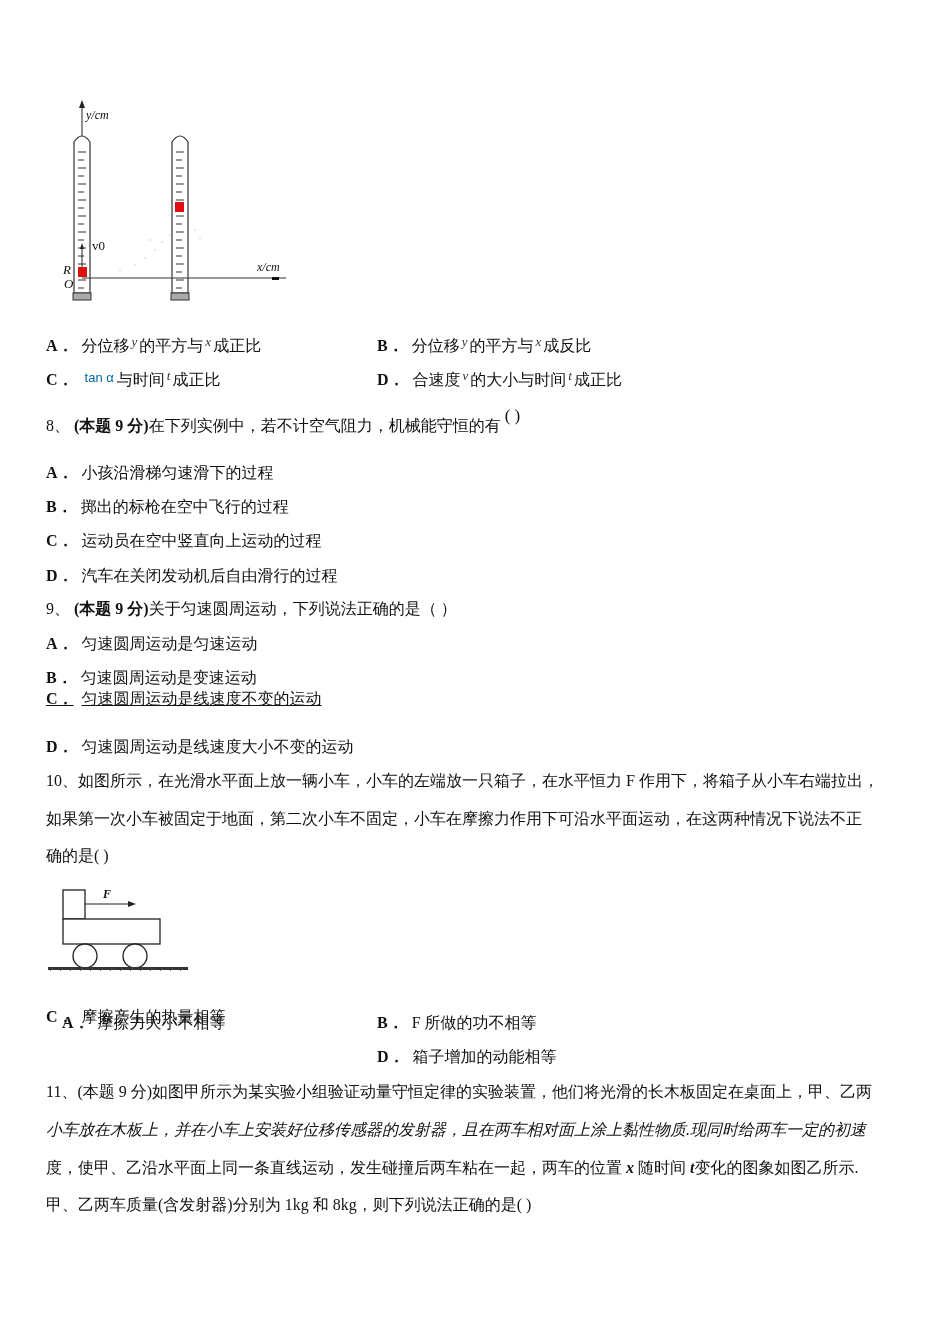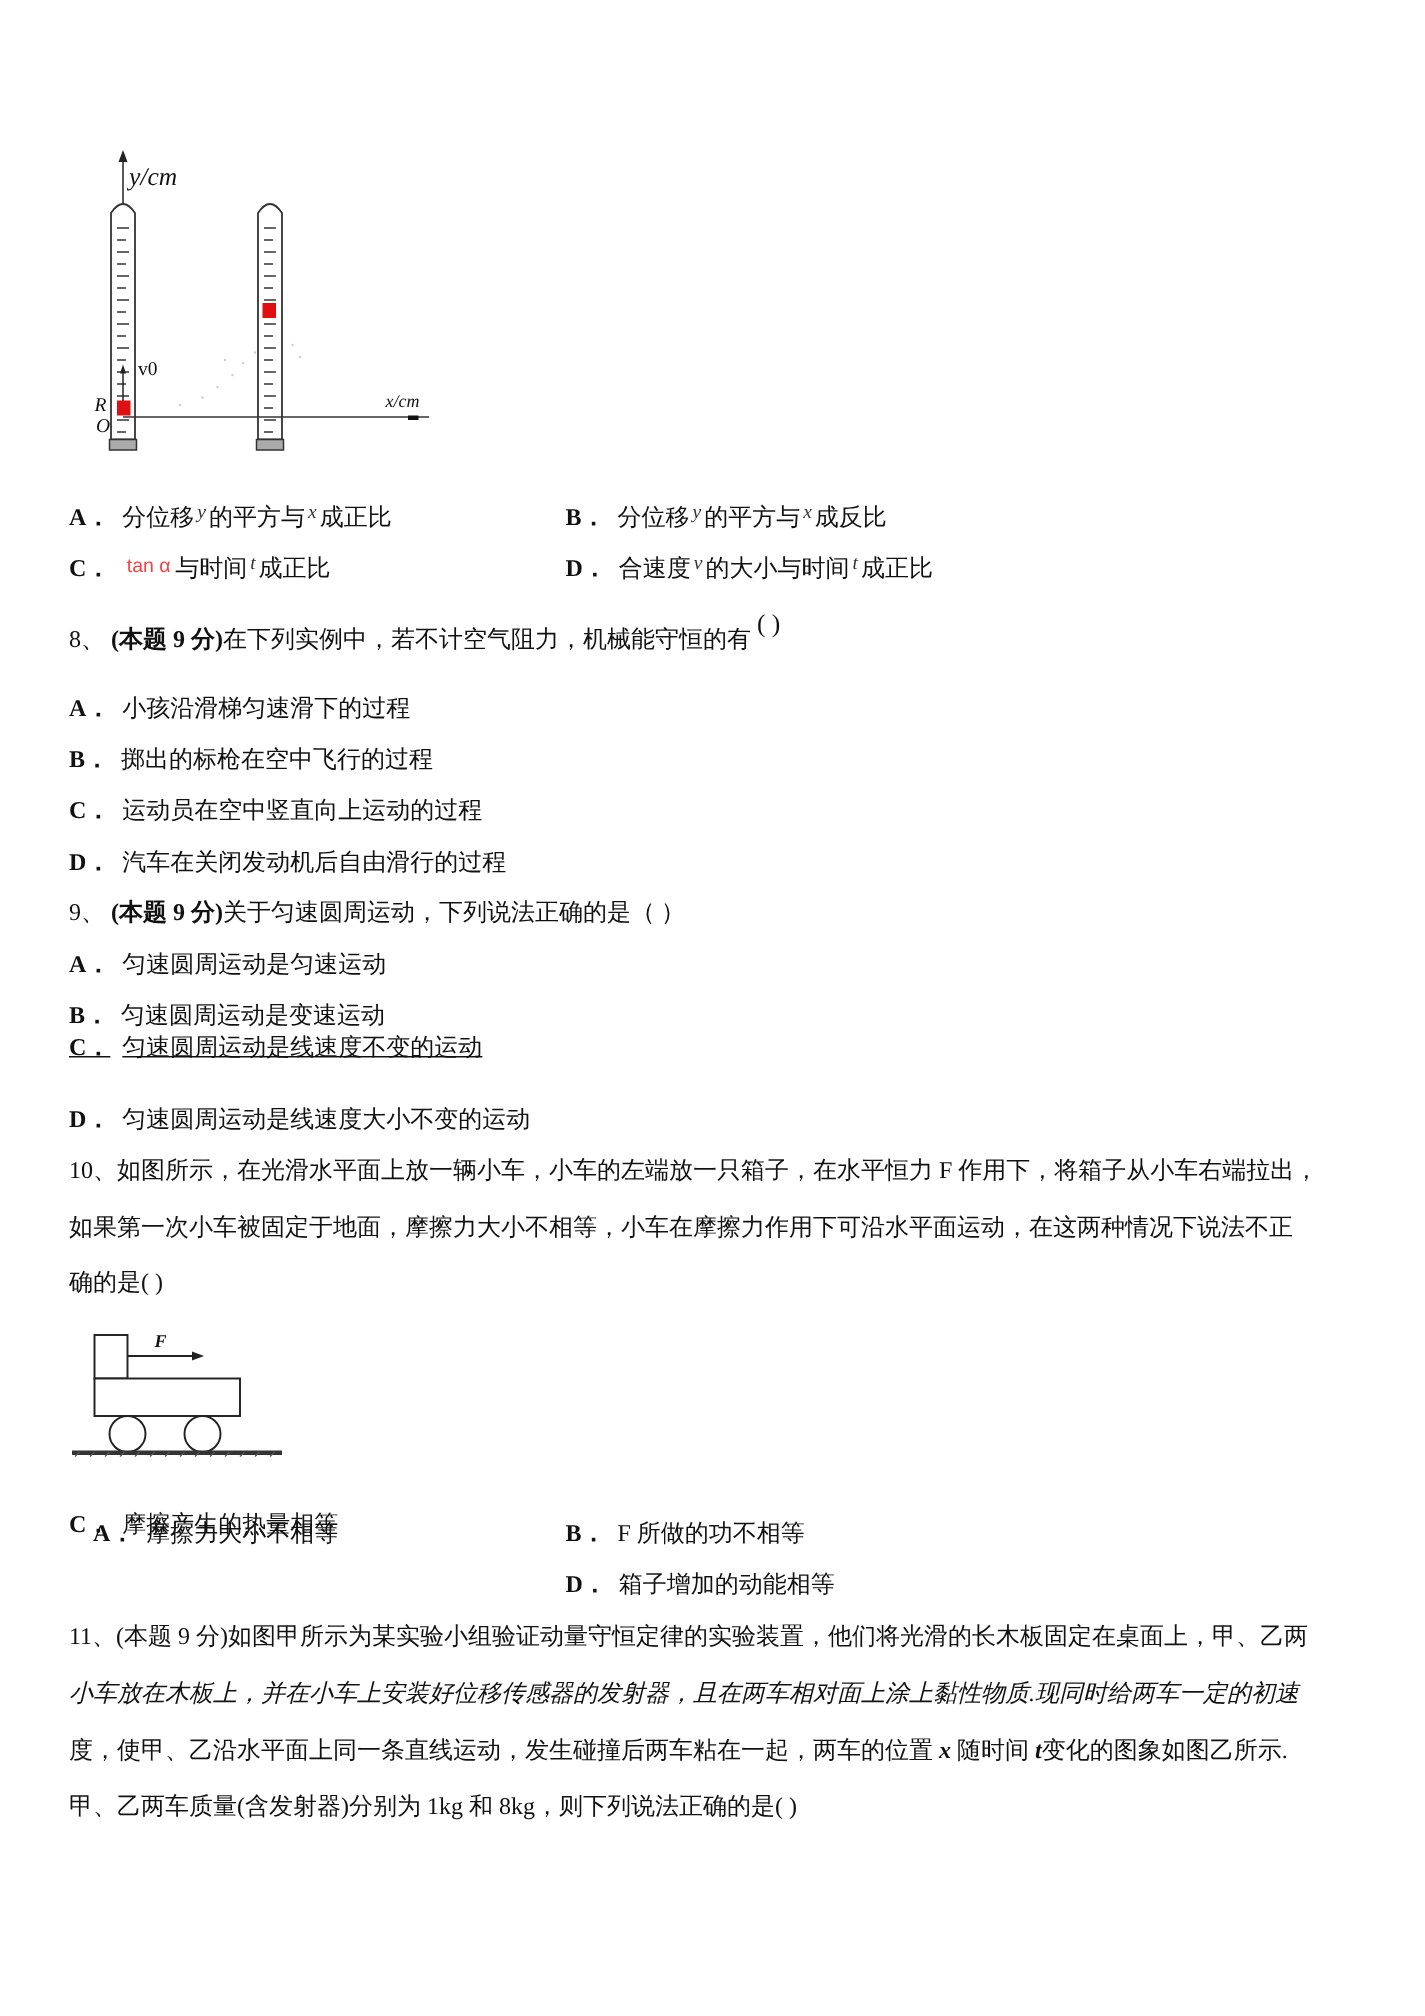--- a/index.html
+++ b/index.html
@@ -6,21 +6,21 @@
   body {
     width: 950px; height: 1344px; position: relative; overflow: hidden;
     font-family: "Liberation Serif", "DejaVu Serif", serif;
     color: #111; font-size: 16px;
   }
   .abs { position: absolute; white-space: nowrap; }
   .line { position: absolute; left: 46px; white-space: nowrap; font-size: 16px; line-height: 20px; }
   .b { font-weight: bold; }
   .opt-letter { font-weight: bold; margin-right: 8px; }
   .math { font-family: "Liberation Serif", serif; font-style: italic; font-size: 13px; color: #333; position: relative; top: -5px; margin: 0 2px; }
-  .math-up { font-family: "Liberation Sans", sans-serif; font-size: 13px; color: #ef4444; position: relative; top: -3px; margin: 0 3px; }
+  .math-up { font-family: "Liberation Sans", sans-serif; font-size: 13px; color: #0369a1; position: relative; top: -3px; margin: 0 3px; }
   .ital { font-style: italic; font-weight: bold; }
   .paren-raised { position: relative; top: -10px; margin-left: 4px; font-size: 17px; }
   svg { position: absolute; }
 </style>
 </head>
 <body>
 
 <div>
   <svg width="260" height="210" style="left:50px; top:100px;">
 
@@ -87,21 +87,21 @@
         <circle cx="85" cy="165" r="0.8"></circle>
         <circle cx="95" cy="158" r="0.8"></circle>
       <circle cx="105" cy="150" r="0.8"></circle>
         <circle cx="112" cy="142" r="0.8"></circle>
         <circle cx="120" cy="135" r="0.8"></circle>
       <circle cx="100" cy="140" r="0.8"></circle>
         <circle cx="145" cy="130" r="0.8"></circle>
         <circle cx="150" cy="138" r="0.8"></circle>
     </g>
   </svg>
-  <span class="abs" style="left:86px; top:108px; font-size:17px; font-style:italic;">y/cm</span>
+  <span class="abs" style="left:86px; top:108px; font-size:12px; font-style:italic;">y/cm</span>
   <span class="abs" style="left:257px; top:260px; font-size:12px; font-style:italic;">x/cm</span>
   <span class="abs" style="left:92px; top:238px; font-size:13px; ">v0</span>
   <span class="abs" style="left:63px; top:262px; font-size:13px; font-style:italic;">R</span>
   <span class="abs" style="left:64px; top:276px; font-size:13px; font-style:italic;">O</span>
 </div>
 
 <div>
   <div class="line" style="top:336px;">
     <span class="opt-letter">A．</span><span>分位移</span><span class="math">y</span><span>的平方与</span><span class="math">x</span><span>成正比</span>
   </div>
@@ -133,21 +133,21 @@
     <span class="b">(本题 9 分)</span><span>关于匀速圆周运动，下列说法正确的是（ ）</span>
   </div>
   <div class="line" style="top:634px;"><span class="opt-letter">A．</span><span>匀速圆周运动是匀速运动</span></div>
   <div class="line" style="top:668px;"><span class="opt-letter">B．</span><span>匀速圆周运动是变速运动</span></div>
   <div class="line" style="top:689px;text-decoration:underline;"><span class="opt-letter">C．</span><span>匀速圆周运动是线速度不变的运动</span></div>
   <div class="line" style="top:737px;"><span class="opt-letter">D．</span><span>匀速圆周运动是线速度大小不变的运动</span></div>
 </div>
 
 <div>
   <div class="line" style="top:771px;">10、如图所示，在光滑水平面上放一辆小车，小车的左端放一只箱子，在水平恒力 F 作用下，将箱子从小车右端拉出，</div>
-  <div class="line" style="top:809px;">如果第一次小车被固定于地面，摩擦力大小不相等，小车在摩擦力作用下可沿水平面运动，在这两种情况下说法不正</div>
+  <div class="line" style="top:809px;">如果第一次小车被固定于地面，第二次小车不固定，小车在摩擦力作用下可沿水平面运动，在这两种情况下说法不正</div>
   <div class="line" style="top:846px;">确的是(        )</div>
 
   <div>
     <svg width="160" height="100" style="left:40px; top:880px;">
 
       <rect x="23" y="10" width="22" height="29" fill="#fff" stroke="#222" stroke-width="1.3"></rect>
 
       <rect x="23" y="39" width="97" height="25" fill="#fff" stroke="#222" stroke-width="1.3"></rect>
 
       <line x1="45" y1="24" x2="92" y2="24" stroke="#222" stroke-width="1.2"></line>

